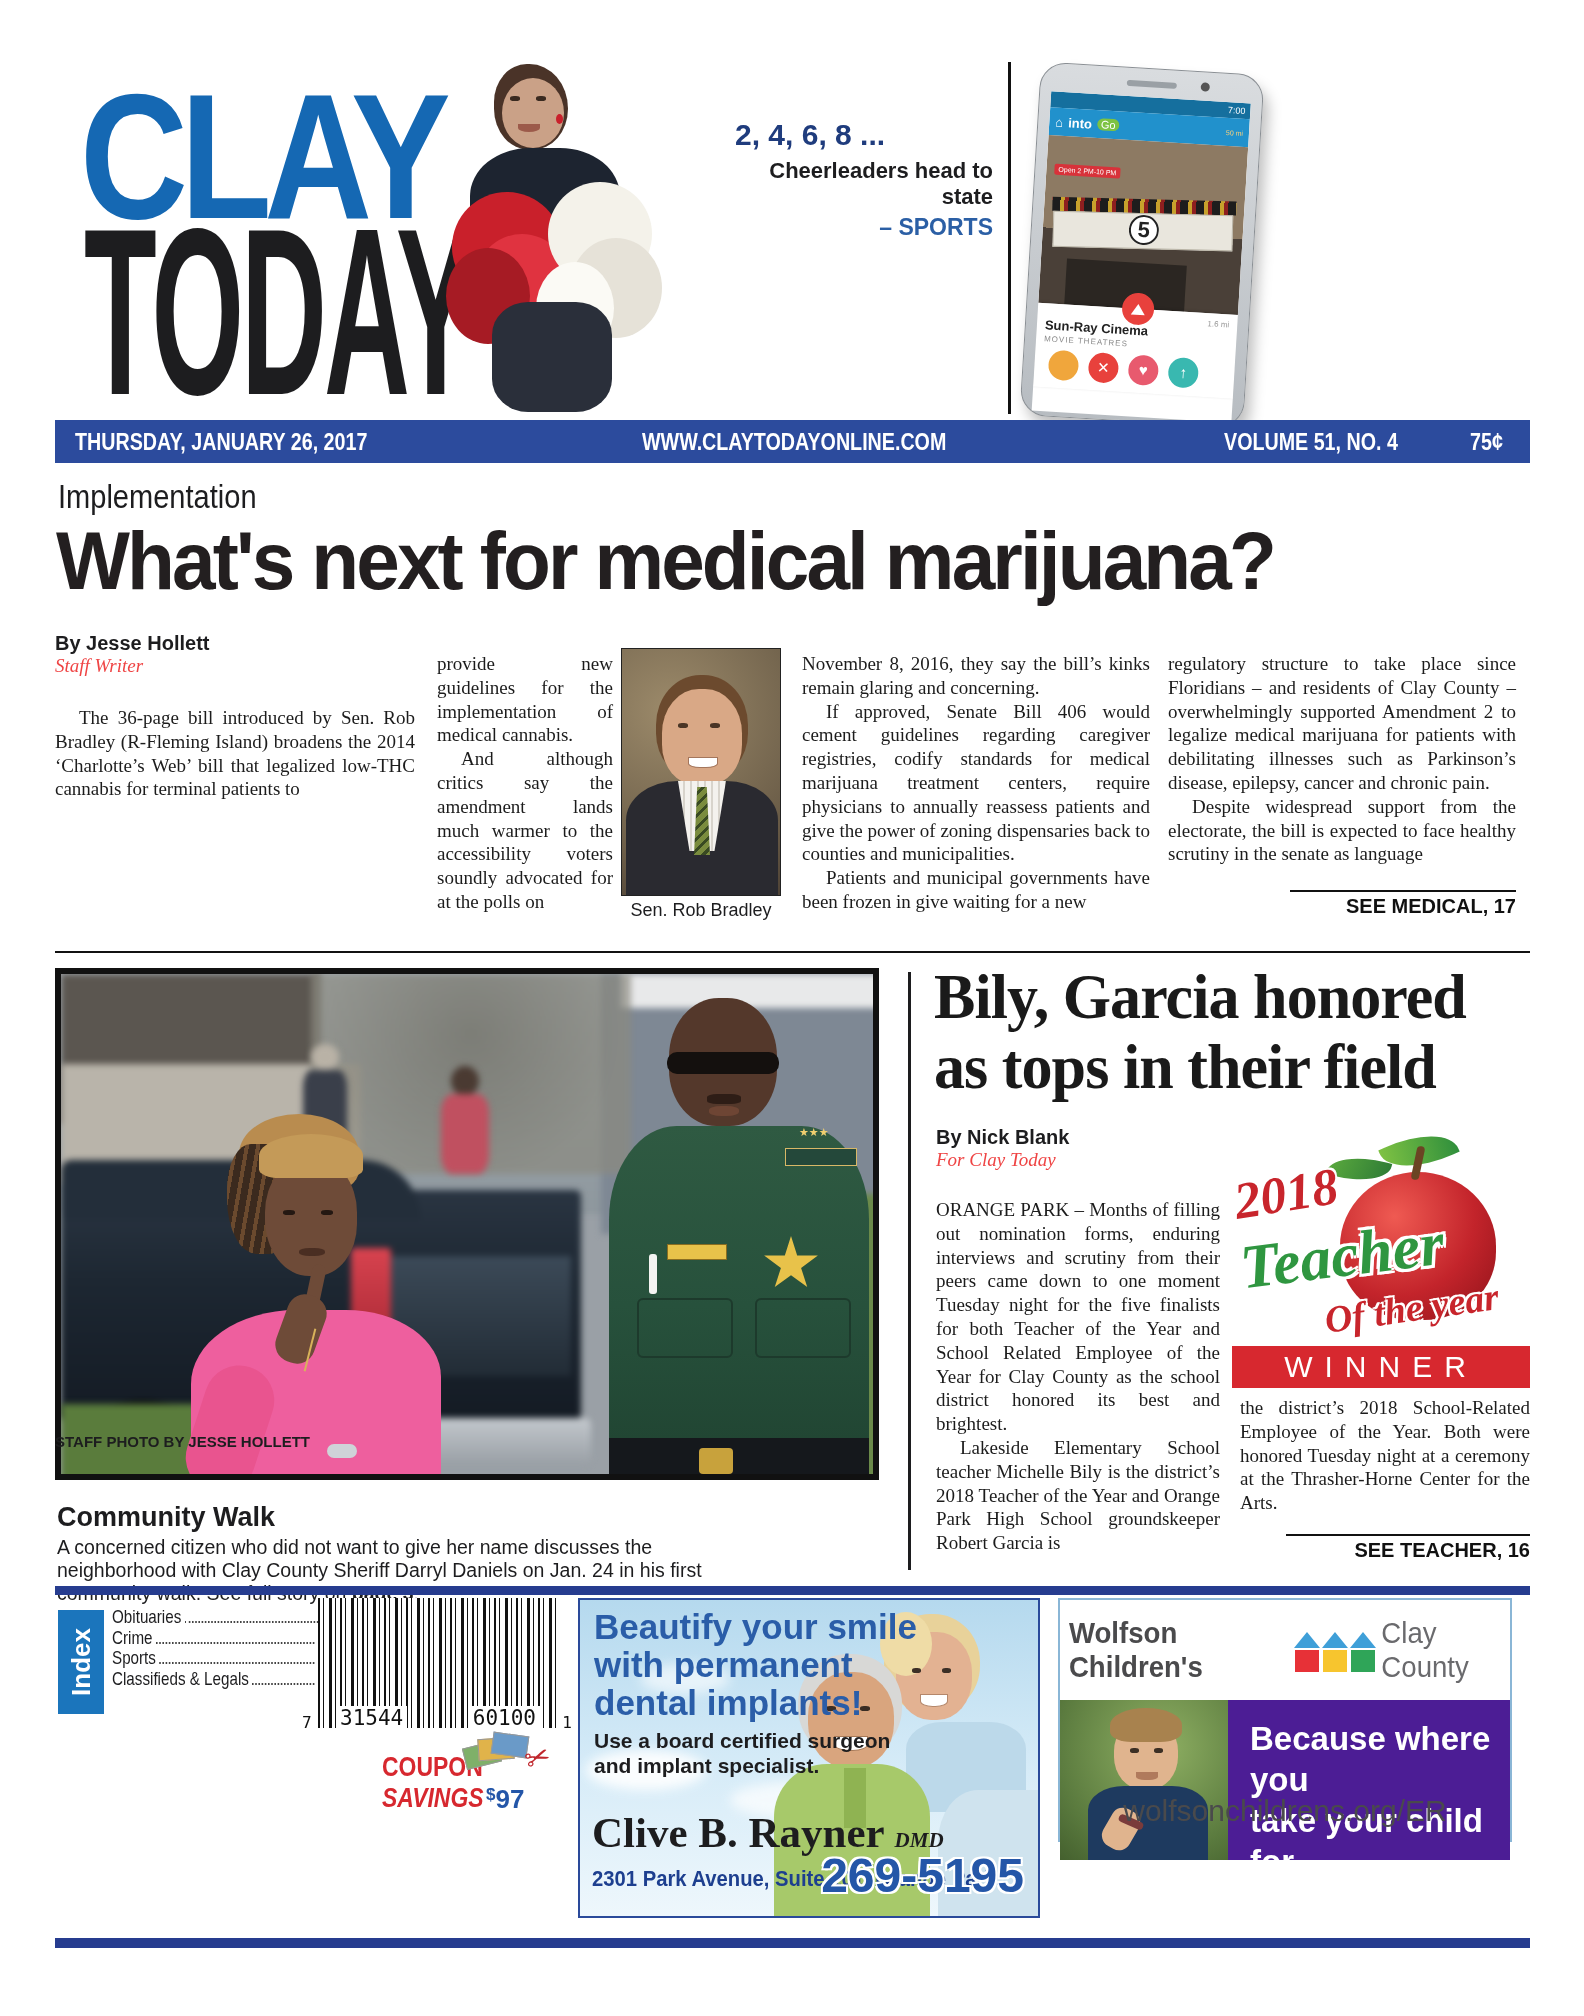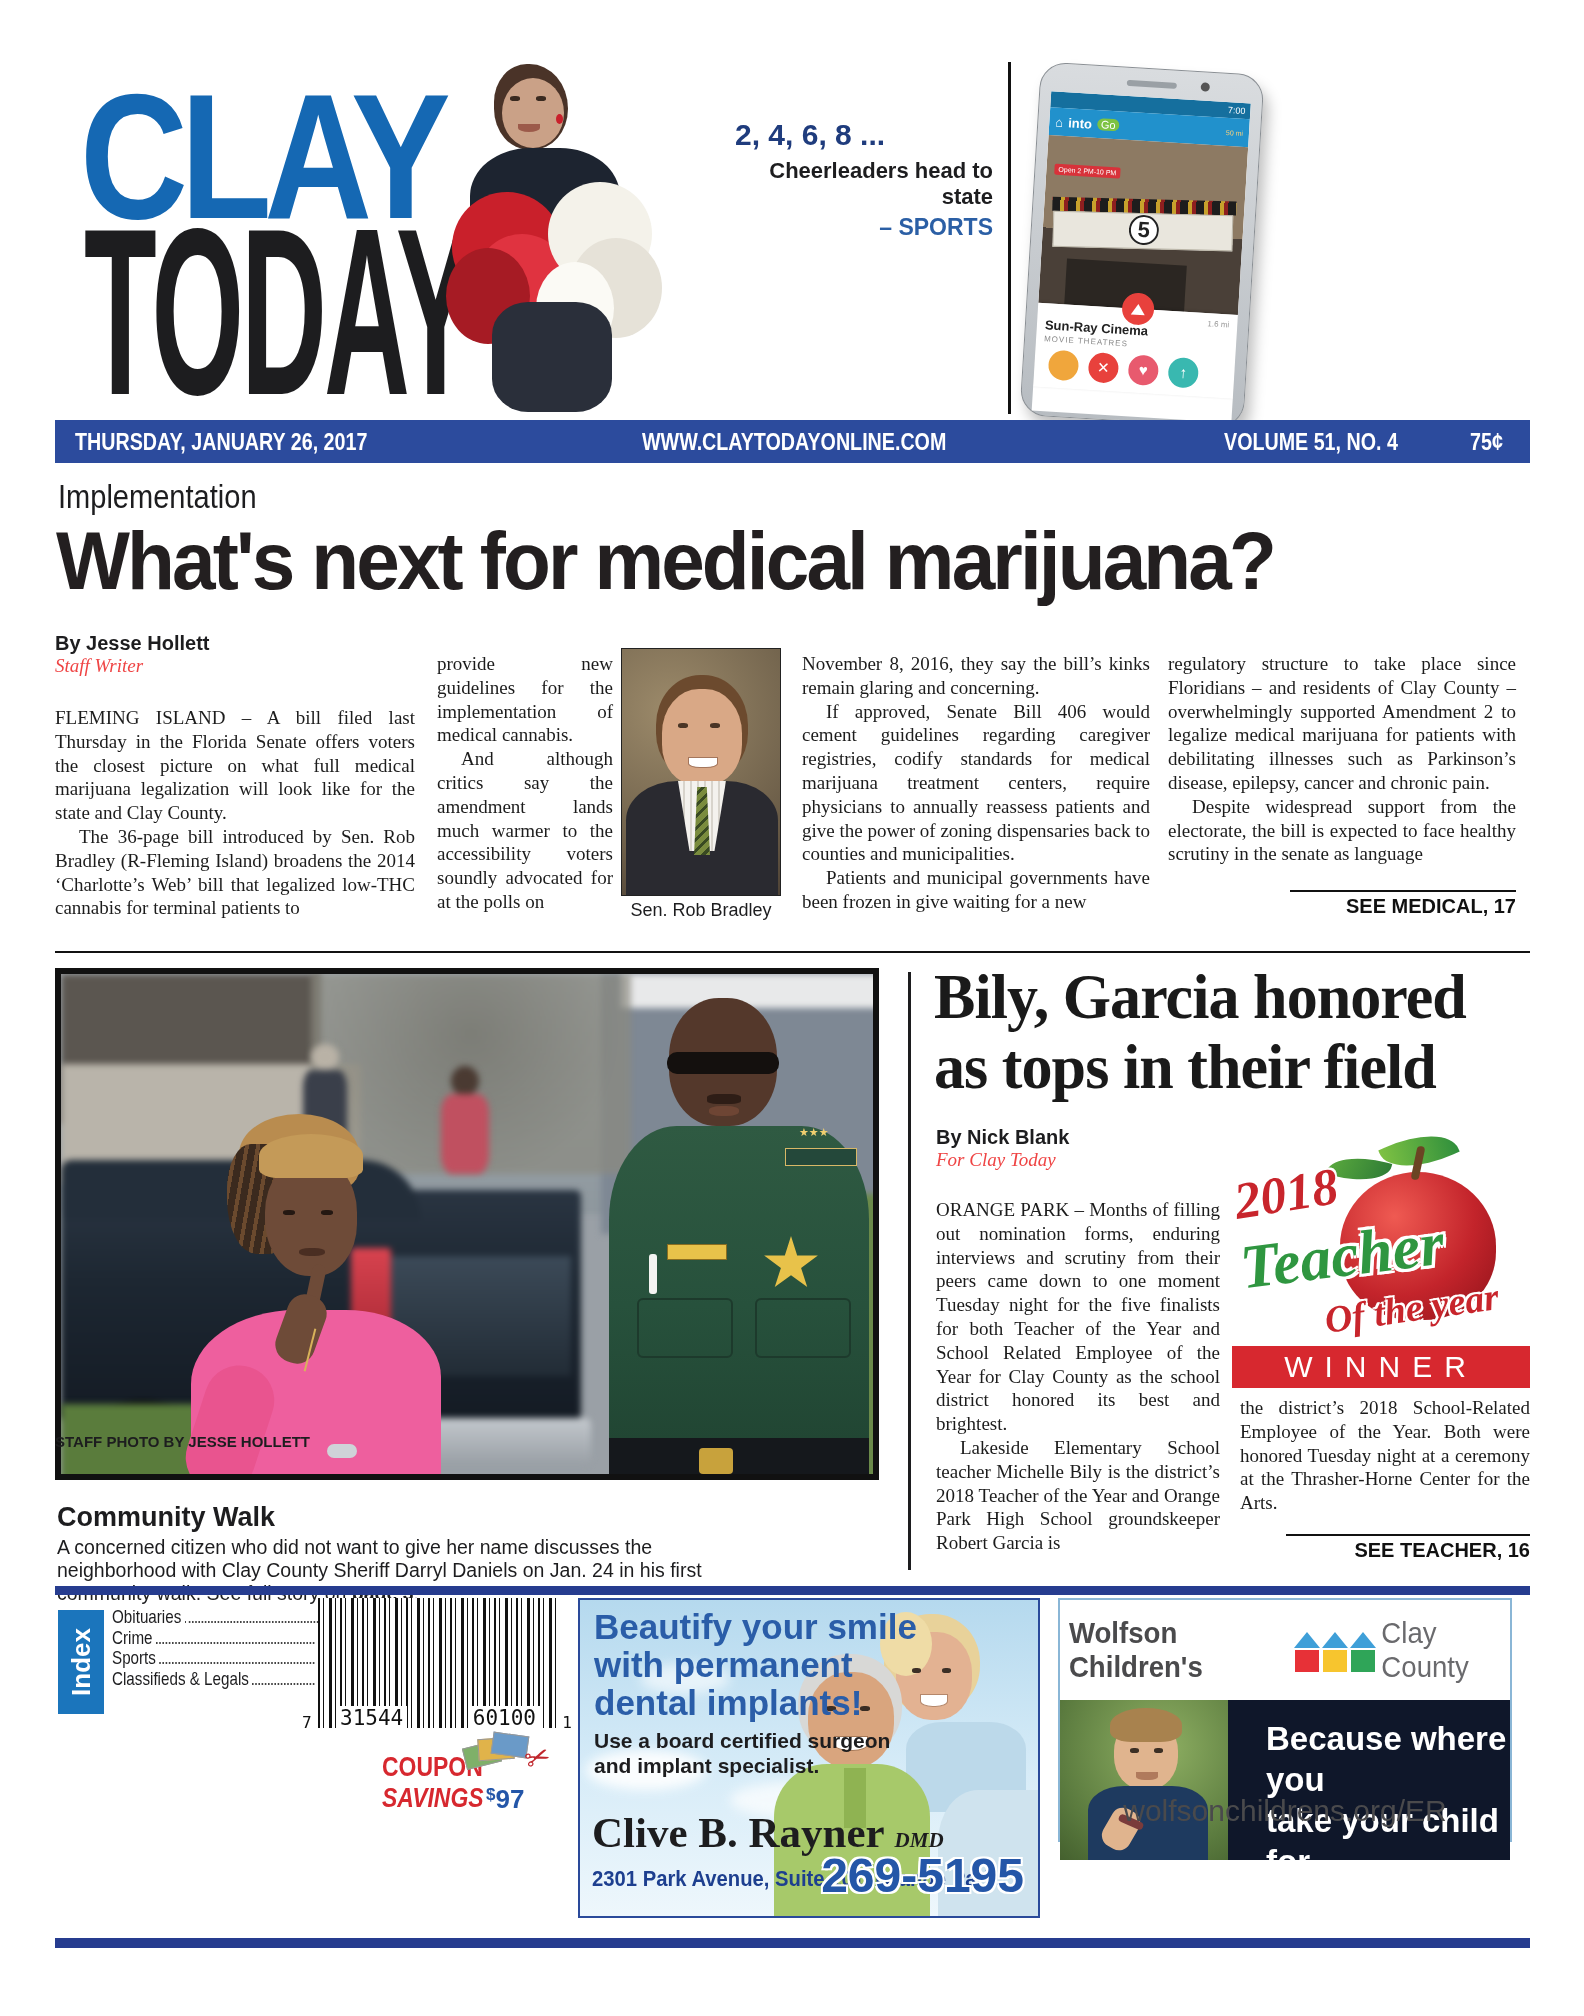--- a/index.html
+++ b/index.html
@@ -165,22 +165,22 @@
   #w-logo{position:absolute;left:0;top:0;right:0;height:100px;display:flex;align-items:center;justify-content:center;gap:12px;}
   #w-logo .brand{font-size:30px;font-weight:bold;color:#4a4a4c;transform:scaleX(.92);}
   #w-logo .region{font-size:30px;color:#6a6a6d;transform:scaleX(.92);}
   #houses{position:relative;width:84px;height:52px;}
   .house{position:absolute;width:24px;height:22px;bottom:4px;}
   .roof{position:absolute;width:0;height:0;border-left:13px solid transparent;border-right:13px solid transparent;
       border-bottom:16px solid #3f9fd8;bottom:24px;left:-1px;}
   #w-mid{position:absolute;left:0;top:100px;right:0;height:160px;display:flex;}
   #w-boy{width:168px;position:relative;background:radial-gradient(circle at 60% 30%,#8fb063,#5a7a3e 70%,#44602e);overflow:hidden;}
   #w-boy div{position:absolute;}
-  #w-blue{flex:1;background:#0f172a;color:#fff;font-size:33px;line-height:41px;font-weight:bold;
-      padding:18px 0 0 38px;box-sizing:border-box;}
+  #w-blue{flex:1;background:#4c1d95;color:#fff;font-size:33px;line-height:41px;font-weight:bold;
+      padding:18px 0 0 22px;box-sizing:border-box;}
   #w-url{position:absolute;left:0;bottom:0;right:0;height:58px;display:flex;align-items:center;justify-content:center;
       font-size:30px;color:#4a4a4c;}
   
   #photo div{position:absolute;}
 </style>
 </head>
 <body>
 
 <div id="page">
 
@@ -259,21 +259,20 @@
 
   <div class="abs" id="kicker">Implementation</div>
   <div class="abs" id="headline1">What's next for medical marijuana?</div>
 
   <div class="abs" id="ls-byline">
     <div class="byline">By Jesse Hollett</div>
     <div class="byrole">Staff Writer</div>
   </div>
 
   <div class="abs body-col" id="ls-col1">
-    <p>FLEMING ISLAND – A bill filed last Thursday in the Florida Senate offers voters the closest picture on what full medical marijuana legalization will look like for the state and Clay County.</p>
     <p class="ind">The 36-page bill introduced by Sen. Rob Bradley (R-Fleming Island) broadens the 2014 ‘Charlotte’s Web’ bill that legalized low-THC cannabis for terminal patients to</p>
   </div>
   <div class="abs body-col" id="ls-col2">
     <p>provide new guidelines for the implementation of medical cannabis.</p>
     <p class="ind">And although critics say the amendment lands much warmer to the accessibility voters soundly advocated for at the polls on</p>
   </div>
 
   <div class="abs" id="bradley">
     <div style="position:absolute;left:34px;top:26px;width:92px;height:104px;border-radius:48% 48% 44% 44%;background:#6c4a2e;"></div>
     <div style="position:absolute;left:40px;top:40px;width:80px;height:96px;border-radius:46% 46% 42% 42%;background:#d9a886;"></div>

